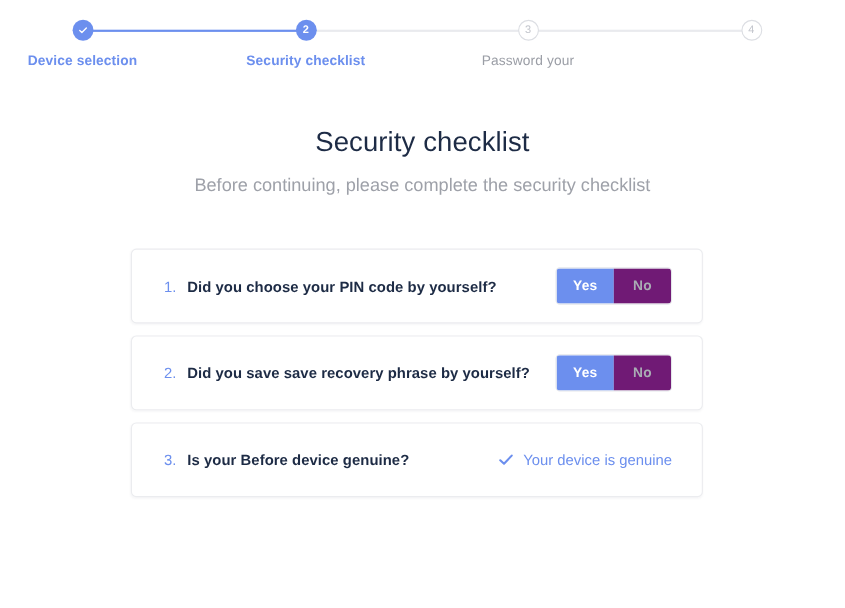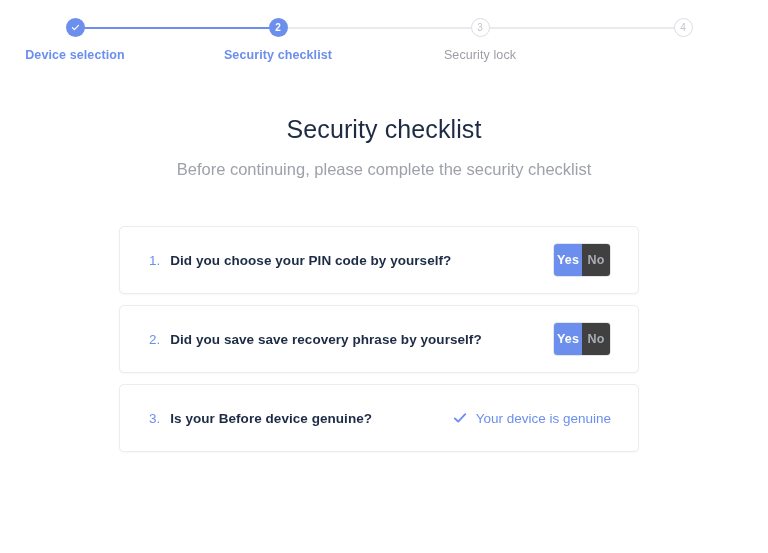--- a/index.html
+++ b/index.html
@@ -165,36 +165,36 @@
   
   .toggle {
     display: flex;
     height: 32px;
     border: 1px solid #e4e6ea;
     border-radius: 4px;
     overflow: hidden;
     background: #ffffff;
   }
   .toggle-opt {
-    width: 28px;
+    width: 52px;
     display: flex;
     align-items: center;
     justify-content: center;
     font-size: 12.5px;
     font-weight: 700;
     letter-spacing: 0.2px;
     cursor: pointer;
     user-select: none;
   }
   .toggle-opt.selected {
     background: #6c8fee;
     color: #ffffff;
   }
   .toggle-opt.unselected {
-    background: #404040;
+    background: #701a75;
     color: #a9acb4;
   }
 
   
   .genuine {
     display: flex;
     align-items: center;
     gap: 9px;
     color: #6c8fee;
     font-size: 13.5px;
@@ -230,21 +230,21 @@
     <div class="step-circle active">
       <span>2</span>
     </div>
     <div class="step-label active">Security checklist</div>
   </div>
 
   <div class="step step-3">
     <div class="step-circle inactive">
       <span>3</span>
     </div>
-    <div class="step-label inactive">Security lock</div>
+    <div class="step-label inactive">Password your</div>
   </div>
 
   <div class="step step-4">
     <div class="step-circle inactive">
       <span>4</span>
     </div>
   </div>
 </div>
 
 <div class="page-head">

